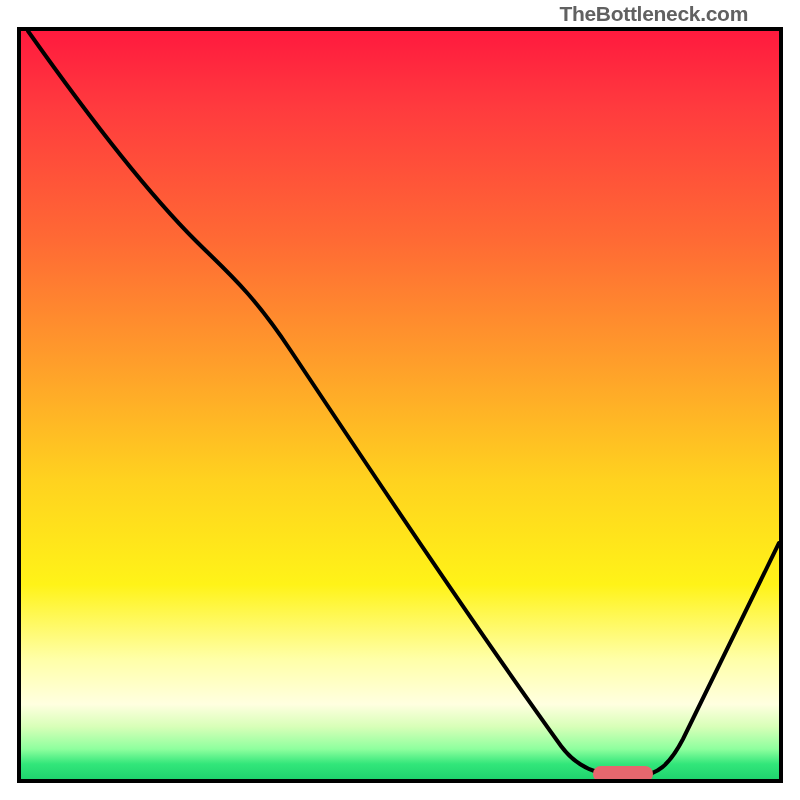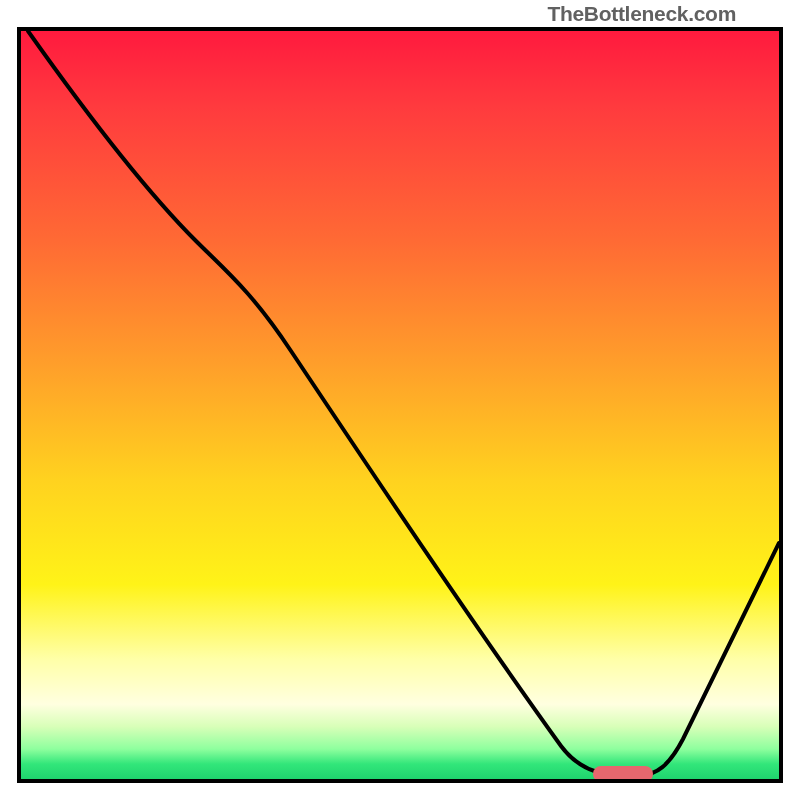--- a/index.html
+++ b/index.html
@@ -8,20 +8,21 @@
     width: 800px;
     height: 800px;
     background: #ffffff;
     font-family: Arial, Helvetica, sans-serif;
     overflow: hidden;
   }
   .wrap {
     position: relative;
     width: 744px;
     height: 800px;
+    padding-left: 12px;
   }
   .watermark {
     position: absolute;
     top: 2px;
     right: 8px;
     font-size: 21px;
     font-weight: 600;
     color: #616161;
     letter-spacing: -0.3px;
     z-index: 10;

